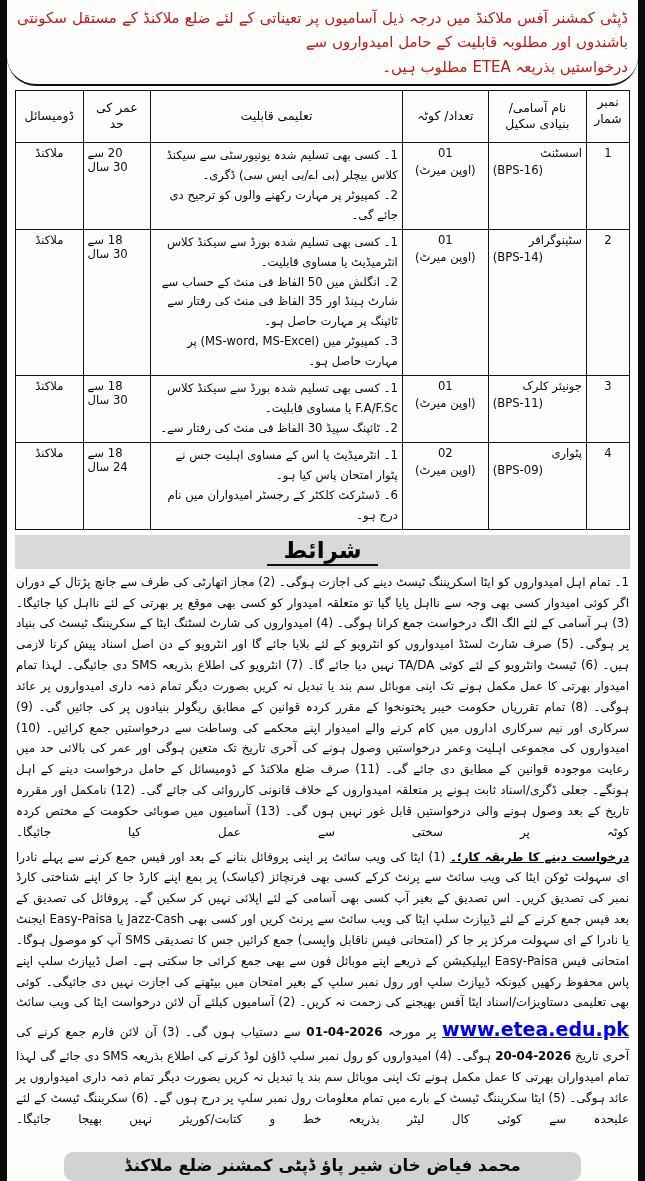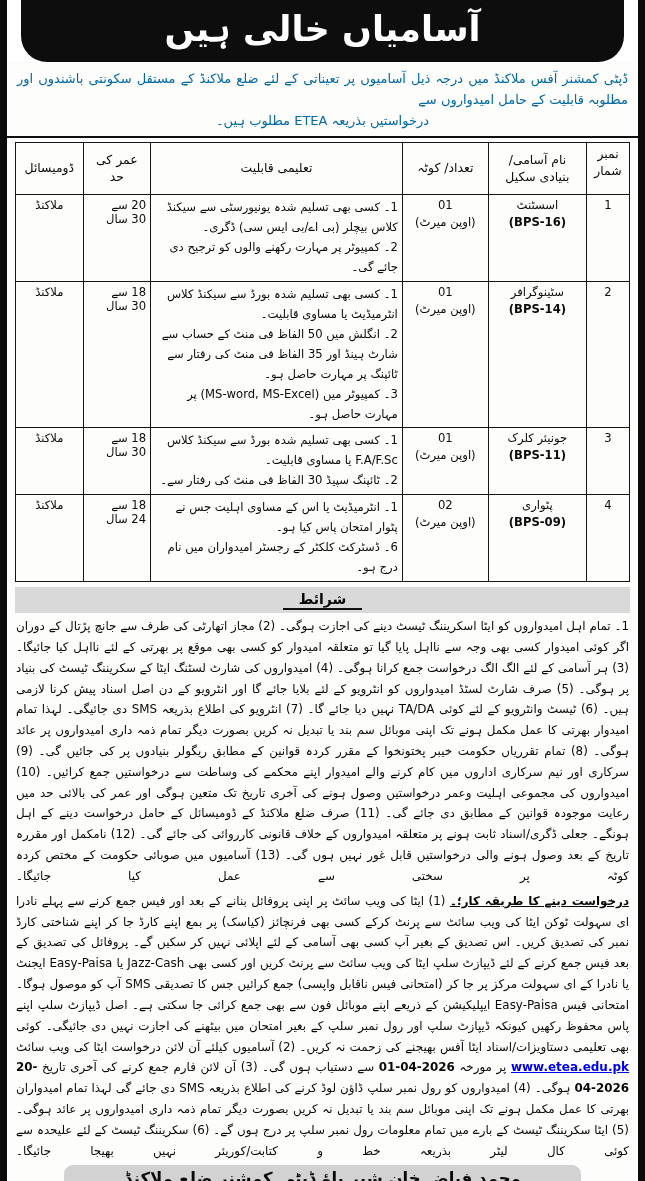--- a/index.html
+++ b/index.html
@@ -46,27 +46,28 @@
     letter-spacing: 1px;
     line-height: 1;
     direction: rtl;
     padding-bottom: 4px;
   }
 
   
   .intro {
     direction: rtl;
     text-align: justify;
-    font-size: 13px;
+    font-size: 15px;
     line-height: 1.62;
     padding: 6px 10px 5px 10px;
     border-bottom: 2.5px solid #101010;
-    color: #0369a1;
-  }
-  .intro .tail { display: block; text-align: center; }
+    color: #b91c1c;
+    border-radius: 29px;
+  }
+  .intro .tail { display: block; }
 
   
   .tbl-wrap { padding: 4px 8px 2px 8px; flex: 0 0 auto; }
   table.vac {
     width: 100%;
     border-collapse: collapse;
     direction: rtl;
     font-size: 11.6px;
     color: #0a0a0a;
   }
@@ -77,43 +78,43 @@
   }
   table.vac thead th {
     text-align: center;
     vertical-align: middle;
     font-weight: normal;
     font-size: 12.4px;
     line-height: 1.35;
     height: 52px;
   }
   .c-sr    { width: 7%;  text-align: center; vertical-align: top !important; }
-  .c-post  { width: 16%; text-align: center; }
+  .c-post  { width: 16%; }
   .c-num   { width: 14%; text-align: center; }
   .c-qual  { width: 41%; text-align: right; }
-  .c-age   { width: 11%; text-align: right; }
+  .c-age   { width: 11%; text-align: left; }
   .c-dom   { width: 11%; text-align: center; }
 
   .post-name { display: block; margin-bottom: 3px; }
-  .post-bps  { display: block; font-weight: bold; direction: ltr; unicode-bidi: isolate; }
+  .post-bps  { display: block; font-weight: normal; direction: ltr; unicode-bidi: isolate; }
   .num-count { display: block; margin-bottom: 3px; }
   .num-quota { display: block; }
   .qual-line { display: block; line-height: 1.72; }
   .age-a { display: block; }
   .age-b { display: block; }
 
   
   .sect-head {
     background: #d9d9d9;
     text-align: center;
     padding: 2px 0 3px 0;
     margin: 3px 8px 0 8px;
   }
   .sect-head span {
-    font-size: 14px;
+    font-size: 23px;
     font-weight: bold;
     border-bottom: 2.5px solid #101010;
     padding: 0 16px 1px 16px;
     display: inline-block;
     color: #070707;
   }
 
   
   .body-block {
     direction: rtl;
@@ -125,21 +126,21 @@
     color: #090909;
   }
   .body-block p { margin-bottom: 1px; }
   .proc-label { text-decoration: underline; font-weight: bold; }
   .bold-num { font-weight: bold; direction: ltr; unicode-bidi: isolate; }
   .site-link {
     text-decoration: underline;
     font-weight: bold;
     direction: ltr;
     unicode-bidi: isolate;
-    font-size: 12px;
+    font-size: 19px;
   }
 
   .spacer { flex: 1 1 auto; }
 
   
   .sign-wrap {
     display: flex;
     justify-content: center;
     padding: 2px 0 0 0;
     flex: 0 0 auto;
@@ -156,25 +157,20 @@
     font-weight: bold;
     color: #0a0a0a;
     letter-spacing: 0.5px;
   }
 </style>
 </head>
 <body>
 
 <div id="page">
 
-  <div class="banner-wrap">
-    <div class="banner">
-      <div class="banner-title">آسامیاں خالی ہیں</div>
-    </div>
-  </div>
 
   <div class="intro">
     <span>ڈپٹی کمشنر آفس ملاکنڈ میں درجہ ذیل آسامیوں پر تعیناتی کے لئے ضلع ملاکنڈ کے مستقل سکونتی باشندوں اور مطلوبہ قابلیت کے حامل امیدواروں سے</span>
     <span class="tail">درخواستیں بذریعہ ETEA مطلوب ہیں۔</span>
   </div>
 
   <div class="tbl-wrap">
     <table class="vac">
       <thead>
         <tr>

